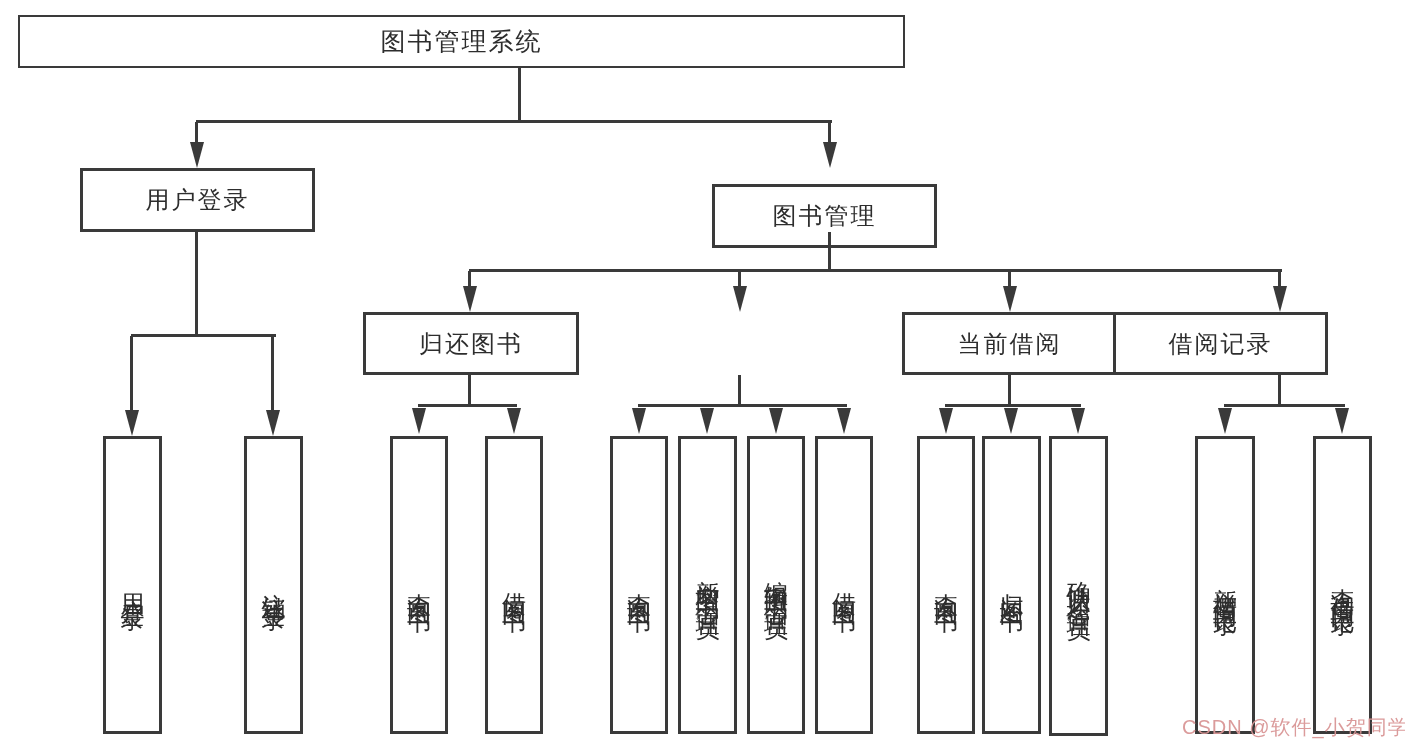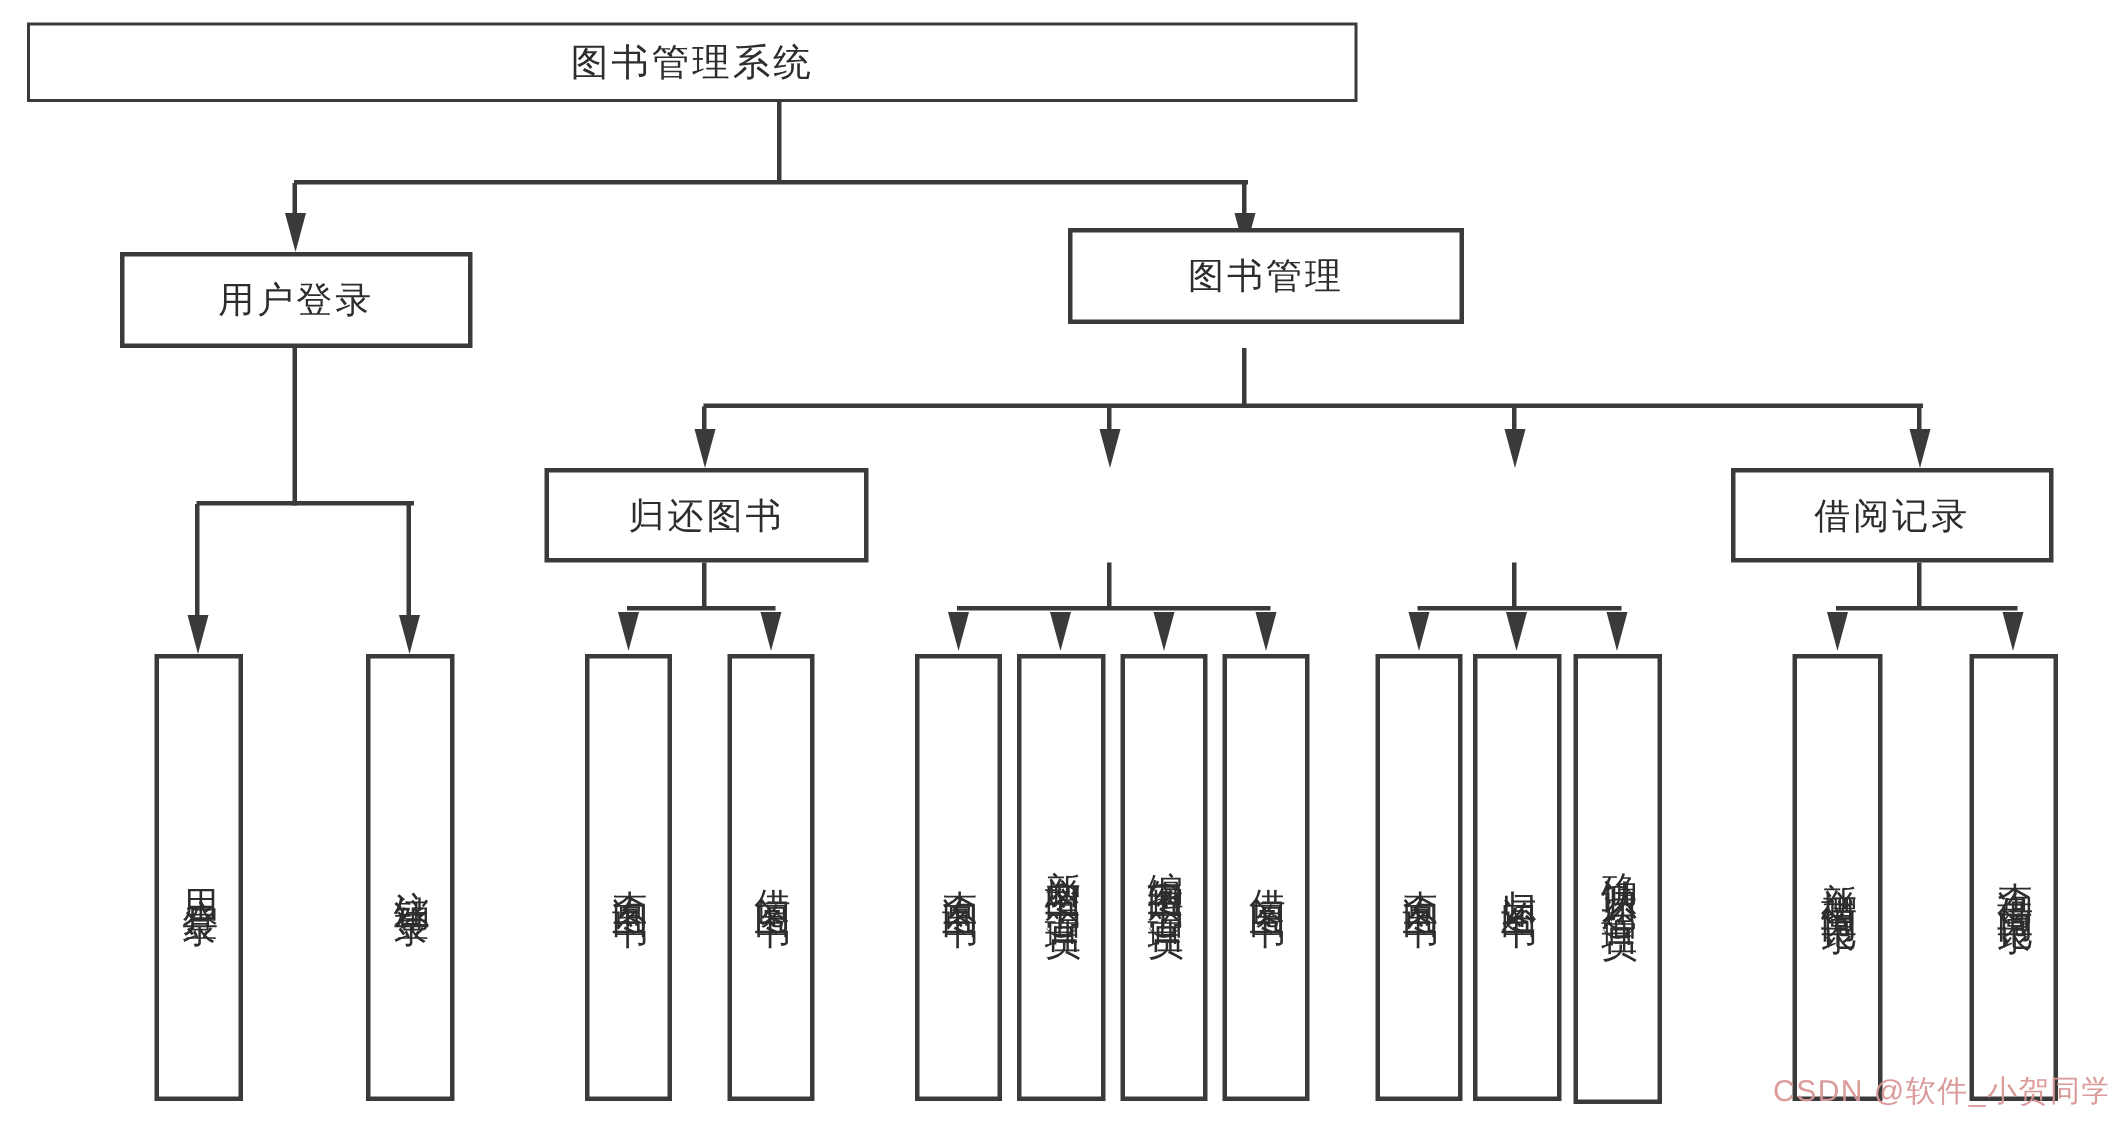--- a/index.html
+++ b/index.html
@@ -78,21 +78,21 @@
   <div class="v-line" style="left:518px; top:68px;  height:53px;"></div>
   <div class="h-line" style="left:196px; top:120px; width:636px;"></div>
   <div class="v-line" style="left:195px; top:122px; height:20px;"></div>
   <div class="arrow" style="left:190px; top:142px;"></div>
   <div class="v-line" style="left:828px; top:122px; height:20px;"></div>
   <div class="arrow" style="left:823px; top:142px;"></div>
 
   <div class="box" style="left:80px; top:168px; width:235px; height:64px;">
     <span>用户登录</span>
   </div>
-  <div class="box" style="left:712px; top:152px; width:264px; height:64px;">
+  <div class="box" style="left:712px; top:184px; width:225px; height:64px;">
     <span>图书管理</span>
   </div>
 
   <div class="v-line" style="left:195px; top:232px; height:105px;"></div>
   <div class="h-line" style="left:131px; top:334px; width:145px;"></div>
   <div class="v-line" style="left:130px; top:336px; height:74px;"></div>
   <div class="arrow" style="left:125px; top:410px;"></div>
   <div class="v-line" style="left:271px; top:336px; height:74px;"></div>
   <div class="arrow" style="left:266px; top:410px;"></div>
 
@@ -103,21 +103,24 @@
   <div class="v-line" style="left:738px;  top:271px; height:15px;"></div>
   <div class="arrow" style="left:733px;  top:286px;"></div>
   <div class="v-line" style="left:1008px; top:271px; height:15px;"></div>
   <div class="arrow" style="left:1003px; top:286px;"></div>
   <div class="v-line" style="left:1278px; top:271px; height:15px;"></div>
   <div class="arrow" style="left:1273px; top:286px;"></div>
 
   <div class="box" style="left:363px; top:312px; width:216px; height:63px;">
     <span>归还图书</span>
   </div>
-  <div class="box" style="left:1154px; top:312px; width:215px; height:63px;">
+  <div class="box" style="left:902px; top:312px; width:215px; height:63px;">
+    <span>当前借阅</span>
+  </div>
+  <div class="box" style="left:1113px; top:312px; width:215px; height:63px;">
     <span>借阅记录</span>
   </div>
 
   <div class="v-line" style="left:468px; top:375px; height:31px;"></div>
   <div class="h-line" style="left:418px; top:404px; width:99px;"></div>
   <div class="arrow" style="left:412px; top:408px;"></div>
   <div class="arrow" style="left:507px; top:408px;"></div>
 
   <div class="v-line" style="left:738px; top:375px; height:31px;"></div>
   <div class="h-line" style="left:638px; top:404px; width:209px;"></div>

